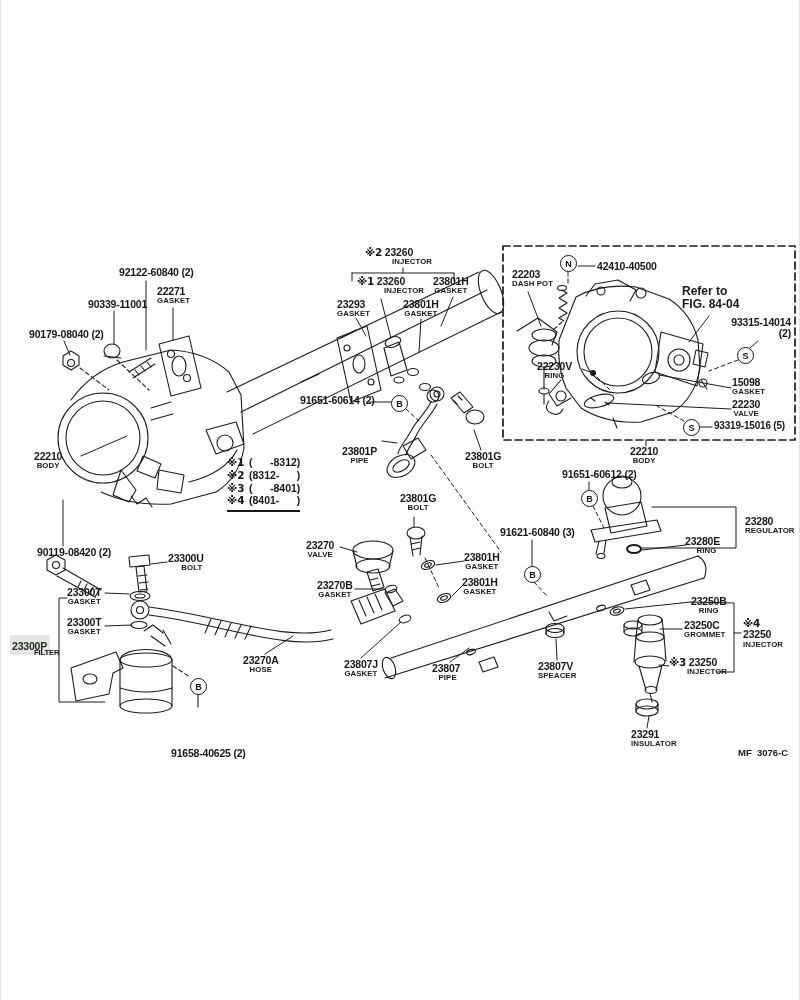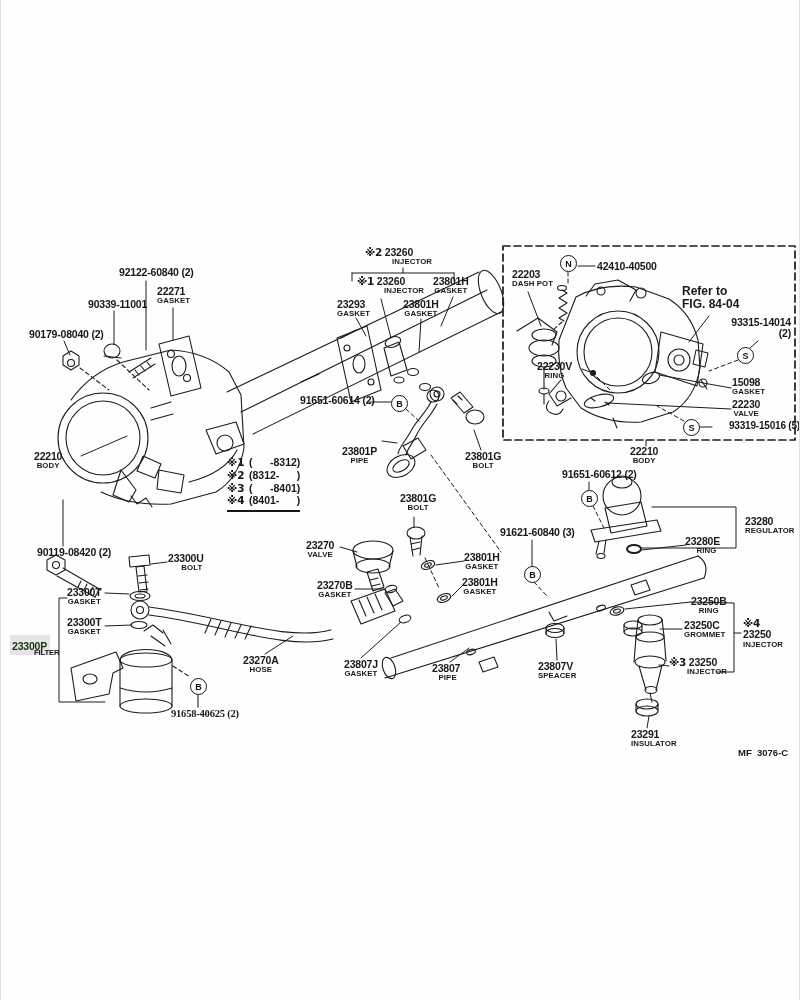--- a/index.html
+++ b/index.html
@@ -3,21 +3,21 @@
 <meta charset="utf-8">
 <style>
   html,body{margin:0;padding:0;background:#ffffff;}
   .stage{position:relative;width:800px;height:1000px;background:#fefefe;overflow:hidden;
          font-family:"Liberation Sans","DejaVu Sans",sans-serif;
          border-left:1px solid #e2e2e2;border-right:1px solid #e2e2e2;box-sizing:border-box;}
   svg.art{position:absolute;left:0;top:0;}
   .pl{position:absolute;color:#181818;font-weight:bold;font-size:10.5px;line-height:1.08;
       letter-spacing:-0.2px;white-space:pre;}
   .pl .sub{display:block;font-size:7.8px;letter-spacing:0.1px;text-align:center;}
-  .pl.small{font-size:10px;margin-left:15px;}
+  .pl.small{font-size:10px;}
   .pl.refer{font-size:12px;letter-spacing:0;}
   .pl.right{text-align:right;}
   .callout{position:absolute;width:15px;height:15px;border:1.5px solid #141414;border-radius:50%;
            display:flex;align-items:center;justify-content:center;
            font:bold 9px "Liberation Sans","DejaVu Sans",sans-serif;color:#141414;background:#fff;}
   .legend{position:absolute;left:226px;top:456px;border-bottom:2px solid #161616;padding-bottom:3px;}
   .lrow{display:flex;font-weight:bold;font-size:10.5px;color:#161616;line-height:1.22;white-space:pre;}
   .lrow .mark{width:22px;font-family:"DejaVu Sans","Liberation Sans",sans-serif;}
   .hl{position:absolute;left:9px;top:635px;padding:1px 3px 1px 2px;}
   .hl .num{font-weight:bold;font-size:10.5px;color:#173312;letter-spacing:-0.2px;}
@@ -374,21 +374,21 @@
 <div class="pl" style="left:242px;top:655px;"><span>23270A</span><span class="sub">HOSE</span></div>
 
 <div class="pl" style="left:36px;top:547px;"><span>90119-08420 (2)</span></div>
 <div class="pl" style="left:167px;top:553px;"><span>23300U</span><span class="sub" style="padding-left:12px;">BOLT</span></div>
 <div class="pl" style="left:66px;top:587px;"><span>23300T</span><span class="sub">GASKET</span></div>
 <div class="pl" style="left:66px;top:617px;"><span>23300T</span><span class="sub">GASKET</span></div>
 <div class="hl" style="background: #e5e5e5;">
   <span class="num">23300P</span>
   <span class="pl" style="left:3px;top:14px;position:absolute;font-size:7.8px;margin-left:21px;">FILTER</span>
 </div>
-<div class="pl" style="left:170px;top:708px;font-family:Liberation Serif, serif;"><span>91658-40625 (2)</span></div>
+<div class="pl" style="left:170px;top:748px;"><span>91658-40625 (2)</span></div>
 
 <div class="pl" style="left:343px;top:659px;"><span>23807J</span><span class="sub">GASKET</span></div>
 <div class="pl" style="left:431px;top:663px;"><span>23807</span><span class="sub" style="padding-left:3px;">PIPE</span></div>
 <div class="pl" style="left:463px;top:552px;"><span>23801H</span><span class="sub">GASKET</span></div>
 <div class="pl" style="left:461px;top:577px;"><span>23801H</span><span class="sub">GASKET</span></div>
 
 <div class="pl" style="left:690px;top:596px;"><span>23250B</span><span class="sub">RING</span></div>
 <div class="pl" style="left:683px;top:620px;"><span>23250C</span><span class="sub">GROMMET</span></div>
 <div class="pl" style="left:742px;top:618px;"><span class="mk">※4</span><br><span>23250</span><span class="sub">INJECTOR</span></div>
 <div class="pl" style="left:668px;top:657px;"><span class="mk">※3</span> <span>23250</span><span class="sub" style="padding-left:18px;">INJECTOR</span></div>

